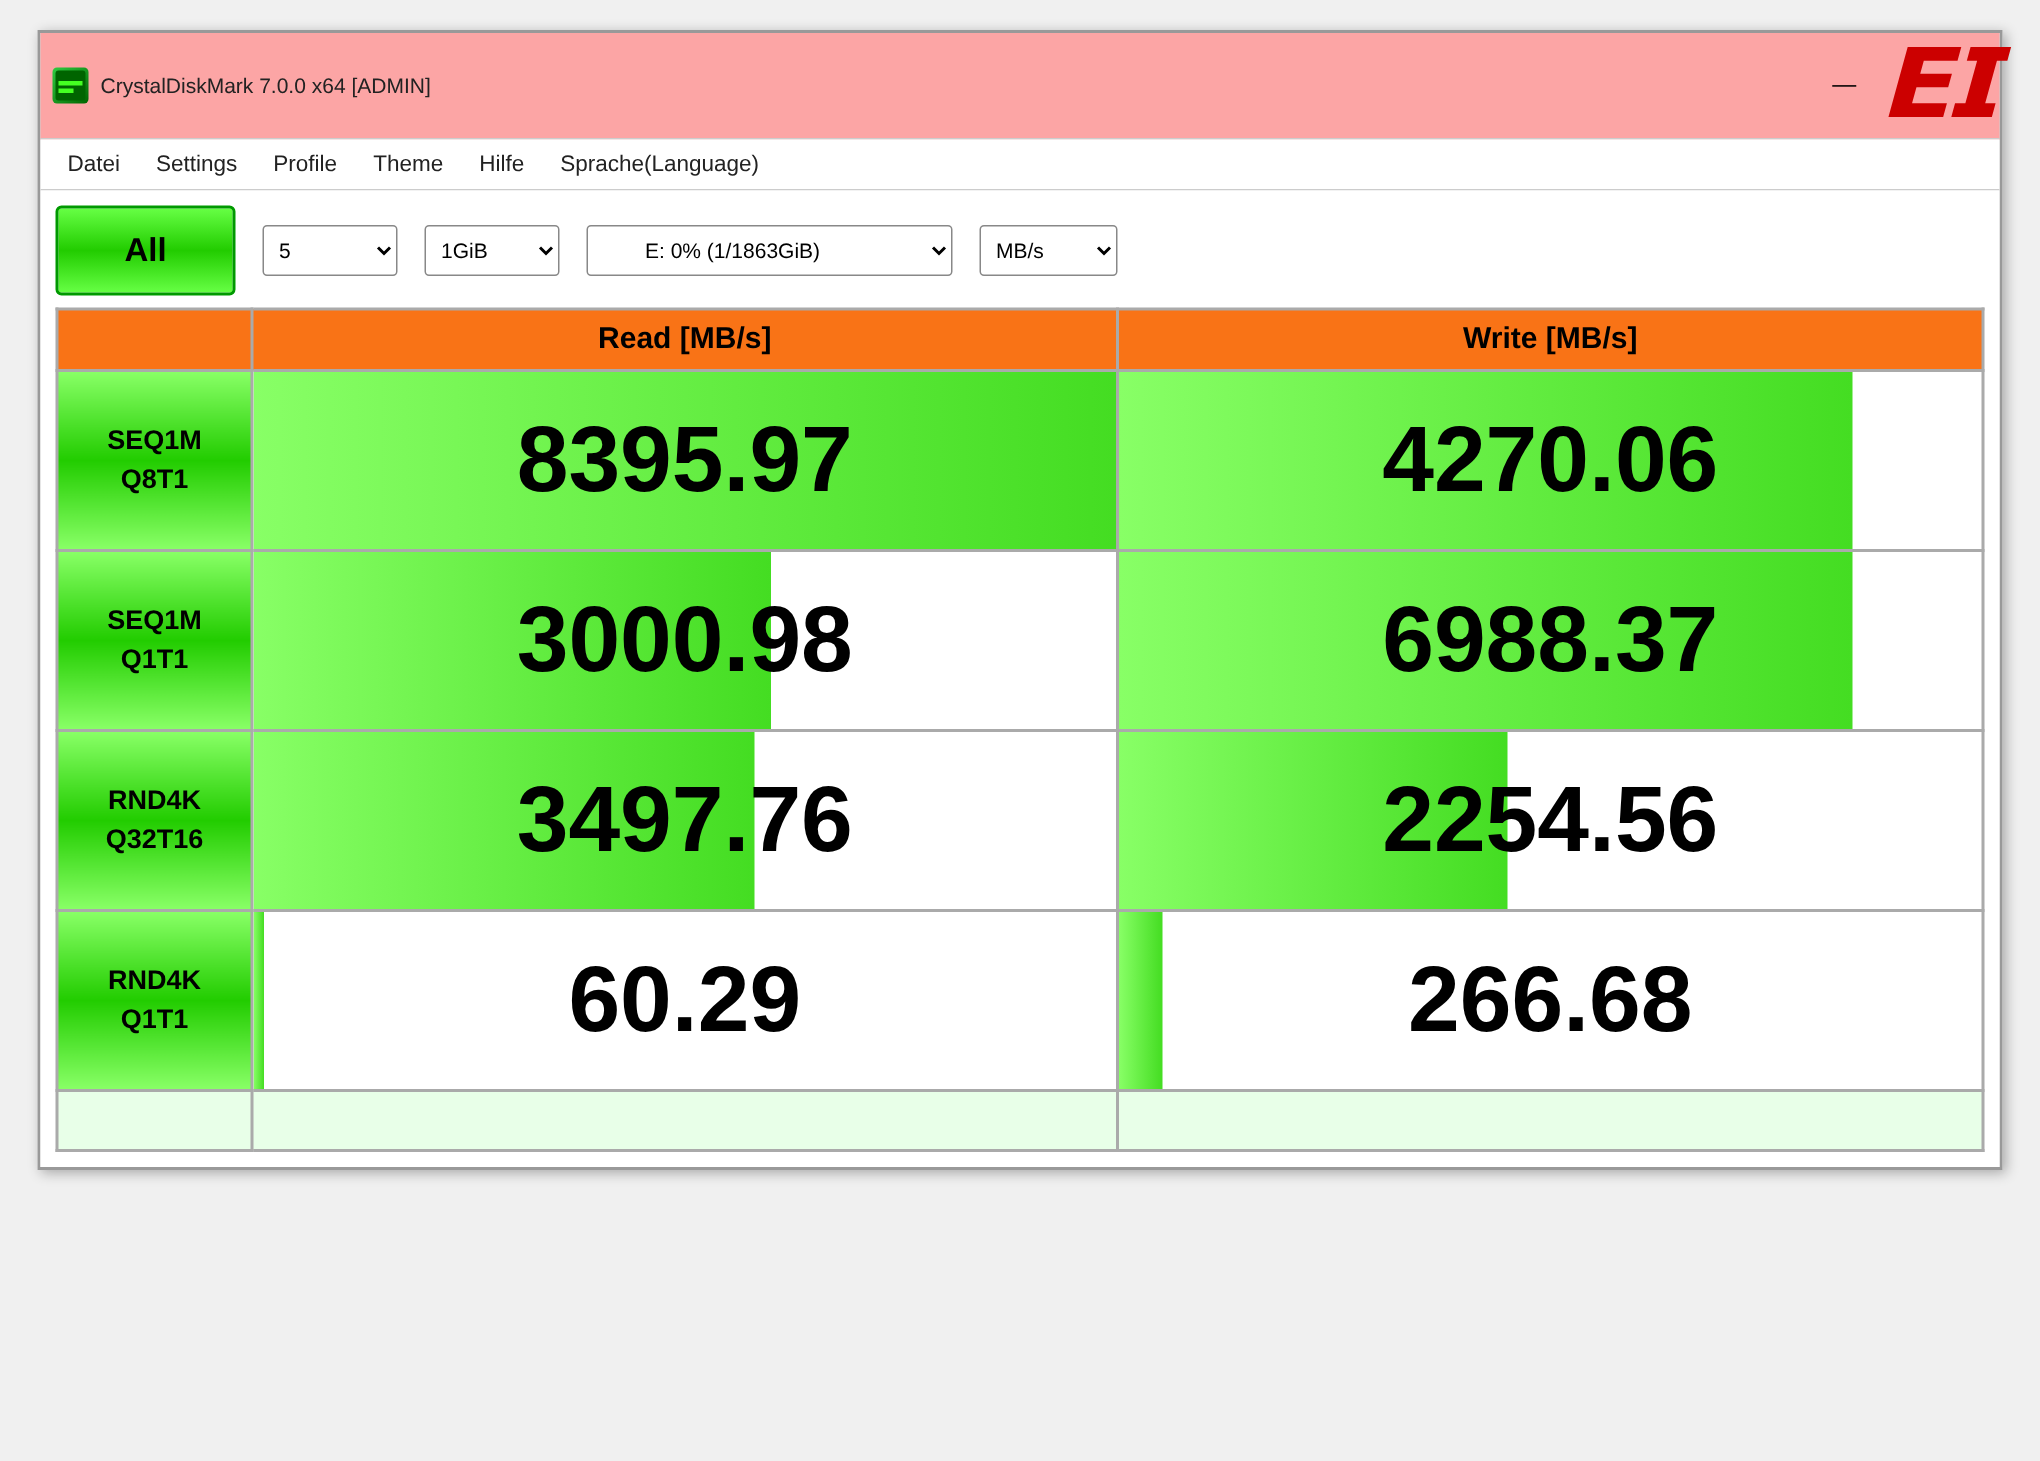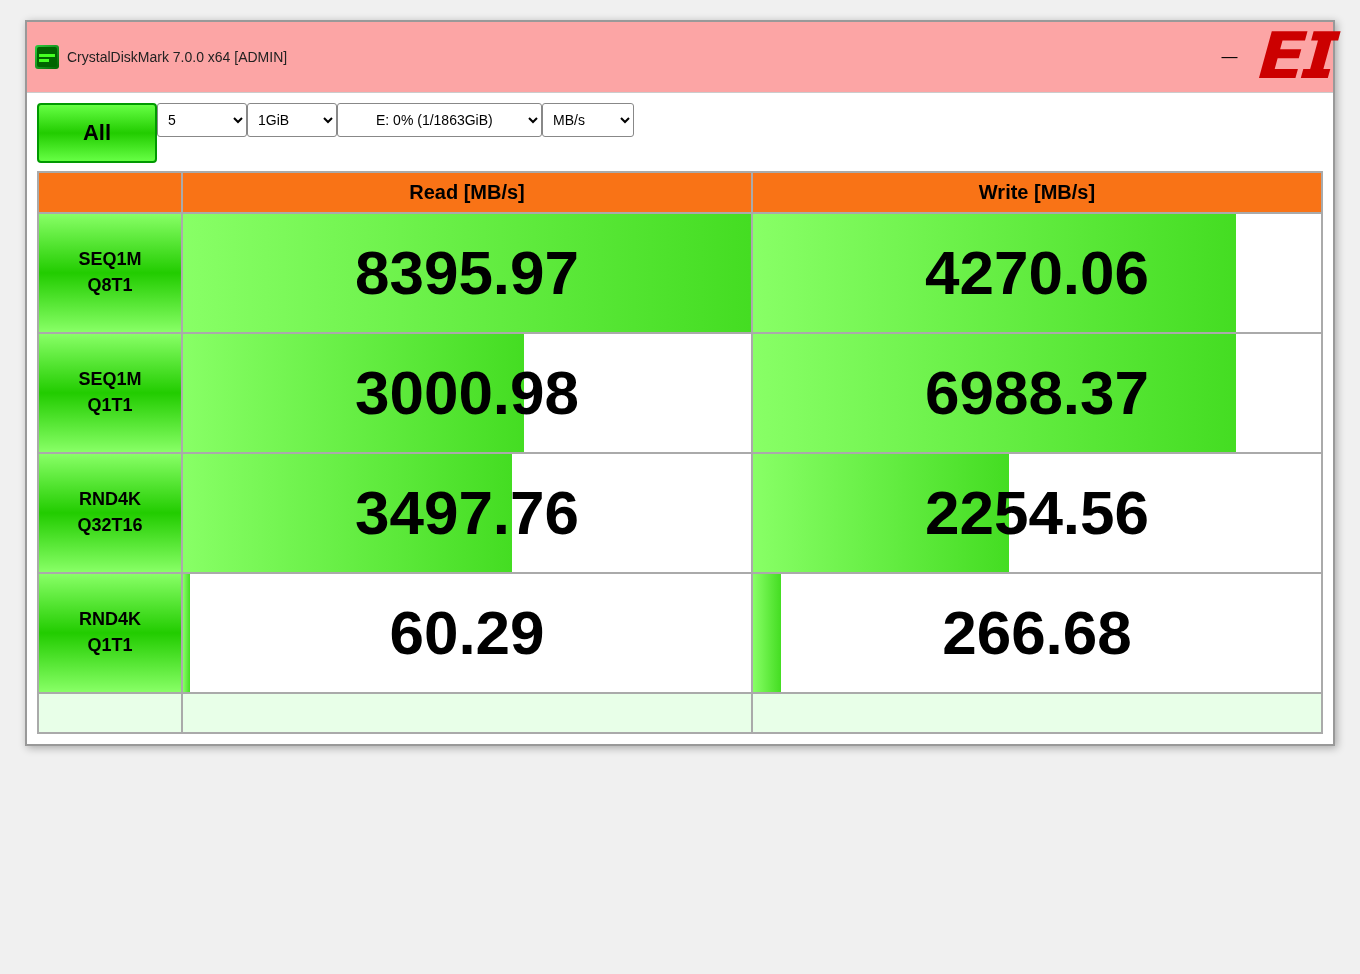--- a/index.html
+++ b/index.html
@@ -87,21 +87,22 @@
 
     
     .main-content {
       padding: 10px;
       background: #fff;
     }
 
     
     .controls-row {
       display: flex;
-      gap: 0;
+      align-items: center;
+      gap: 18px;
       margin-bottom: 8px;
     }
     .btn-all {
       width: 120px;
       height: 60px;
       background: linear-gradient(to bottom, #66ff44, #22cc00, #66ff44);
       border: 2px solid #009900;
       border-radius: 4px;
       font-size: 22px;
       font-weight: bold;
@@ -111,21 +112,21 @@
     .select-box {
       height: 34px;
       border: 1px solid #888;
       border-radius: 3px;
       font-size: 14px;
       padding: 2px 6px;
       background: #fff;
       cursor: pointer;
     }
     .select-box-wide {
-      width: 205px;
+      width: 244px;
       padding-left: 34px;
     }
     .select-box-narrow {
       width: 90px;
     }
     .select-box-unit {
       width: 92px;
     }
 
     
@@ -141,21 +142,21 @@
       font-size: 20px;
       font-weight: bold;
       padding: 8px;
       background: #f97316;
     }
     .bench-row td {
       height: 120px;
       vertical-align: middle;
     }
     .label-cell {
-      width: 144px;
+      width: 130px;
       background: linear-gradient(to bottom, #88ff66, #22cc00, #88ff66);
       font-size: 18px;
       font-weight: bold;
       border: 2px solid #009900;
       line-height: 1.4;
       padding: 4px;
     }
     .value-cell {
       font-size: 62px;
       font-weight: 900;
@@ -198,20 +199,28 @@
       <span class="title-text">CrystalDiskMark 7.0.0 x64 [ADMIN]</span>
     </div>
     <div class="title-bar-controls">
       <button class="win-btn">—</button>
       <div>
         <span class="close-x">𝗘𝗜</span>
       </div>
     </div>
   </div>
 
+  <div class="menu-bar">
+    <span class="menu-item">Datei</span>
+    <span class="menu-item">Settings</span>
+    <span class="menu-item">Profile</span>
+    <span class="menu-item">Theme</span>
+    <span class="menu-item">Hilfe</span>
+    <span class="menu-item">Sprache(Language)</span>
+  </div>
 
   <div class="main-content">
 
     <div class="controls-row">
       <button class="btn-all">All</button>
       <select class="select-box select-box-narrow">
         <option>5</option>
       </select>
       <select class="select-box select-box-narrow">
         <option>1GiB</option>

